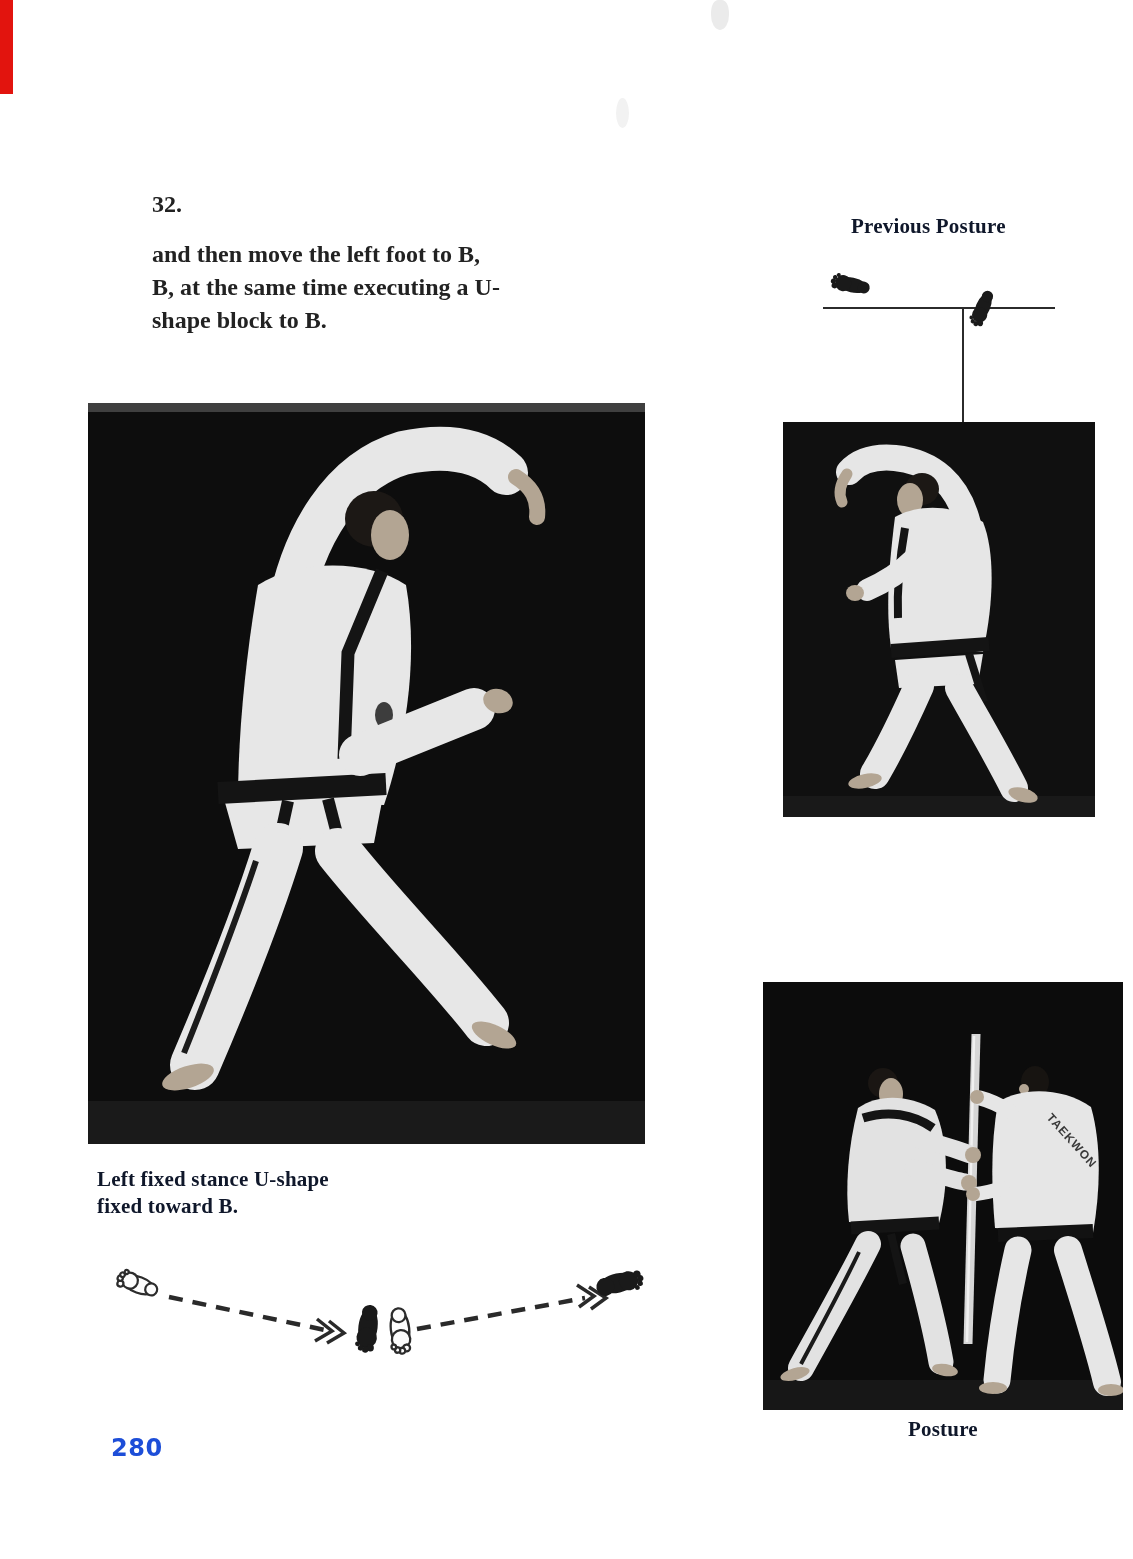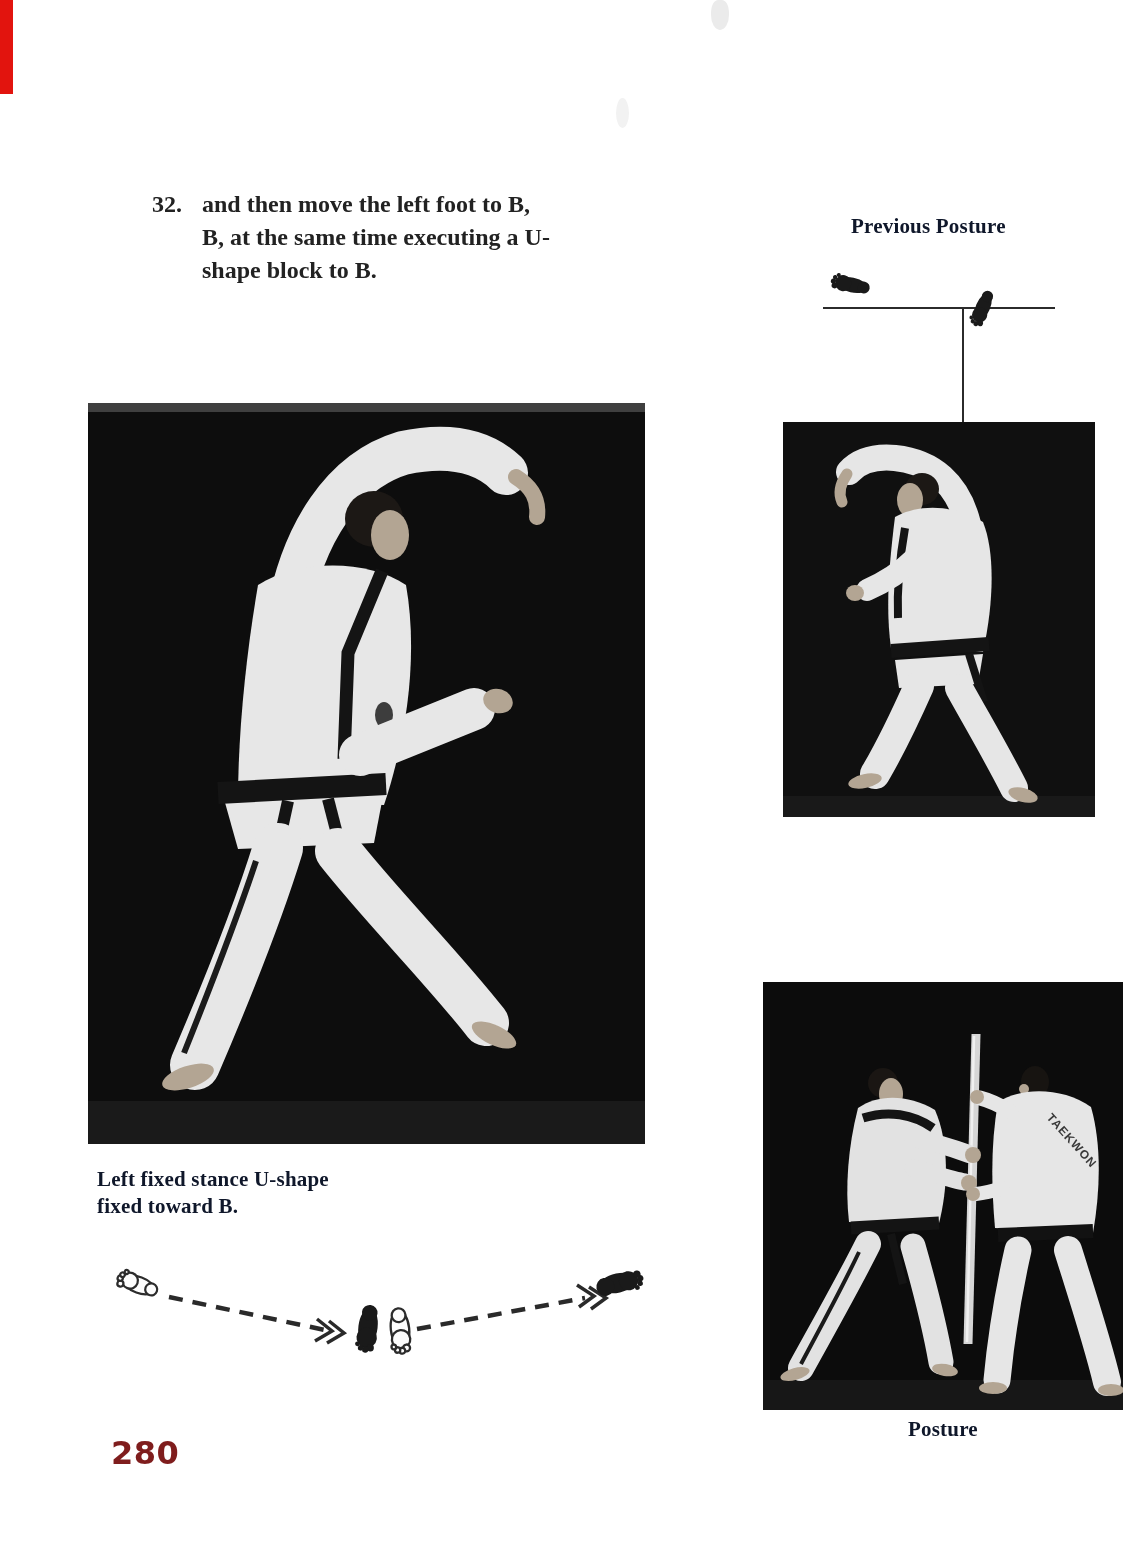--- a/index.html
+++ b/index.html
@@ -9,30 +9,30 @@
     margin:0 auto;
   }
   .abs{position:absolute;}
   
   .edge-mark{left:0;top:0;width:13px;height:94px;background:#e2140e;}
   
   .smudge1{left:711px;top:0;width:18px;height:30px;background:#ebebeb;border-radius:40% 40% 50% 50%;}
   .smudge2{left:616px;top:98px;width:13px;height:30px;background:#f2f2f2;border-radius:50%;}
   
   .step{left:152px;top:188px;width:500px;display:flex;gap:10px;
-        font-size:24px;line-height:33px;font-weight:700;color:#222;}
+        font-size:24px;line-height:33px;font-weight:700;color:#222;flex-direction:column;}
   .step .num{flex:0 0 40px;}
   .step .lines div{white-space:nowrap;}
   
   .heading{font-size:21px;font-weight:700;color:#0f172a;letter-spacing:.2px;}
   .prev-posture{left:851px;top:214px;}
   .caption{left:97px;top:1166px;line-height:27px;}
   .blocking{left:908px;top:1417px;}
   .pageno{left:111px;top:1434px;font-family:"DejaVu Sans", sans-serif;
-          font-size:32px;font-weight:700;color:#7f1d1d;letter-spacing:.5px;}
+          font-size:24px;font-weight:700;color:#1d4ed8;letter-spacing:.5px;}
   
   figure{margin:0;padding:0;}
   .photo{display:block;}
   .photo-main{left:88px;top:403px;}
   .photo-prev{left:783px;top:422px;}
   .photo-block{left:763px;top:982px;}
   
   .diag-top{left:818px;top:255px;}
   .diag-bottom{left:95px;top:1255px;}
 </style>

